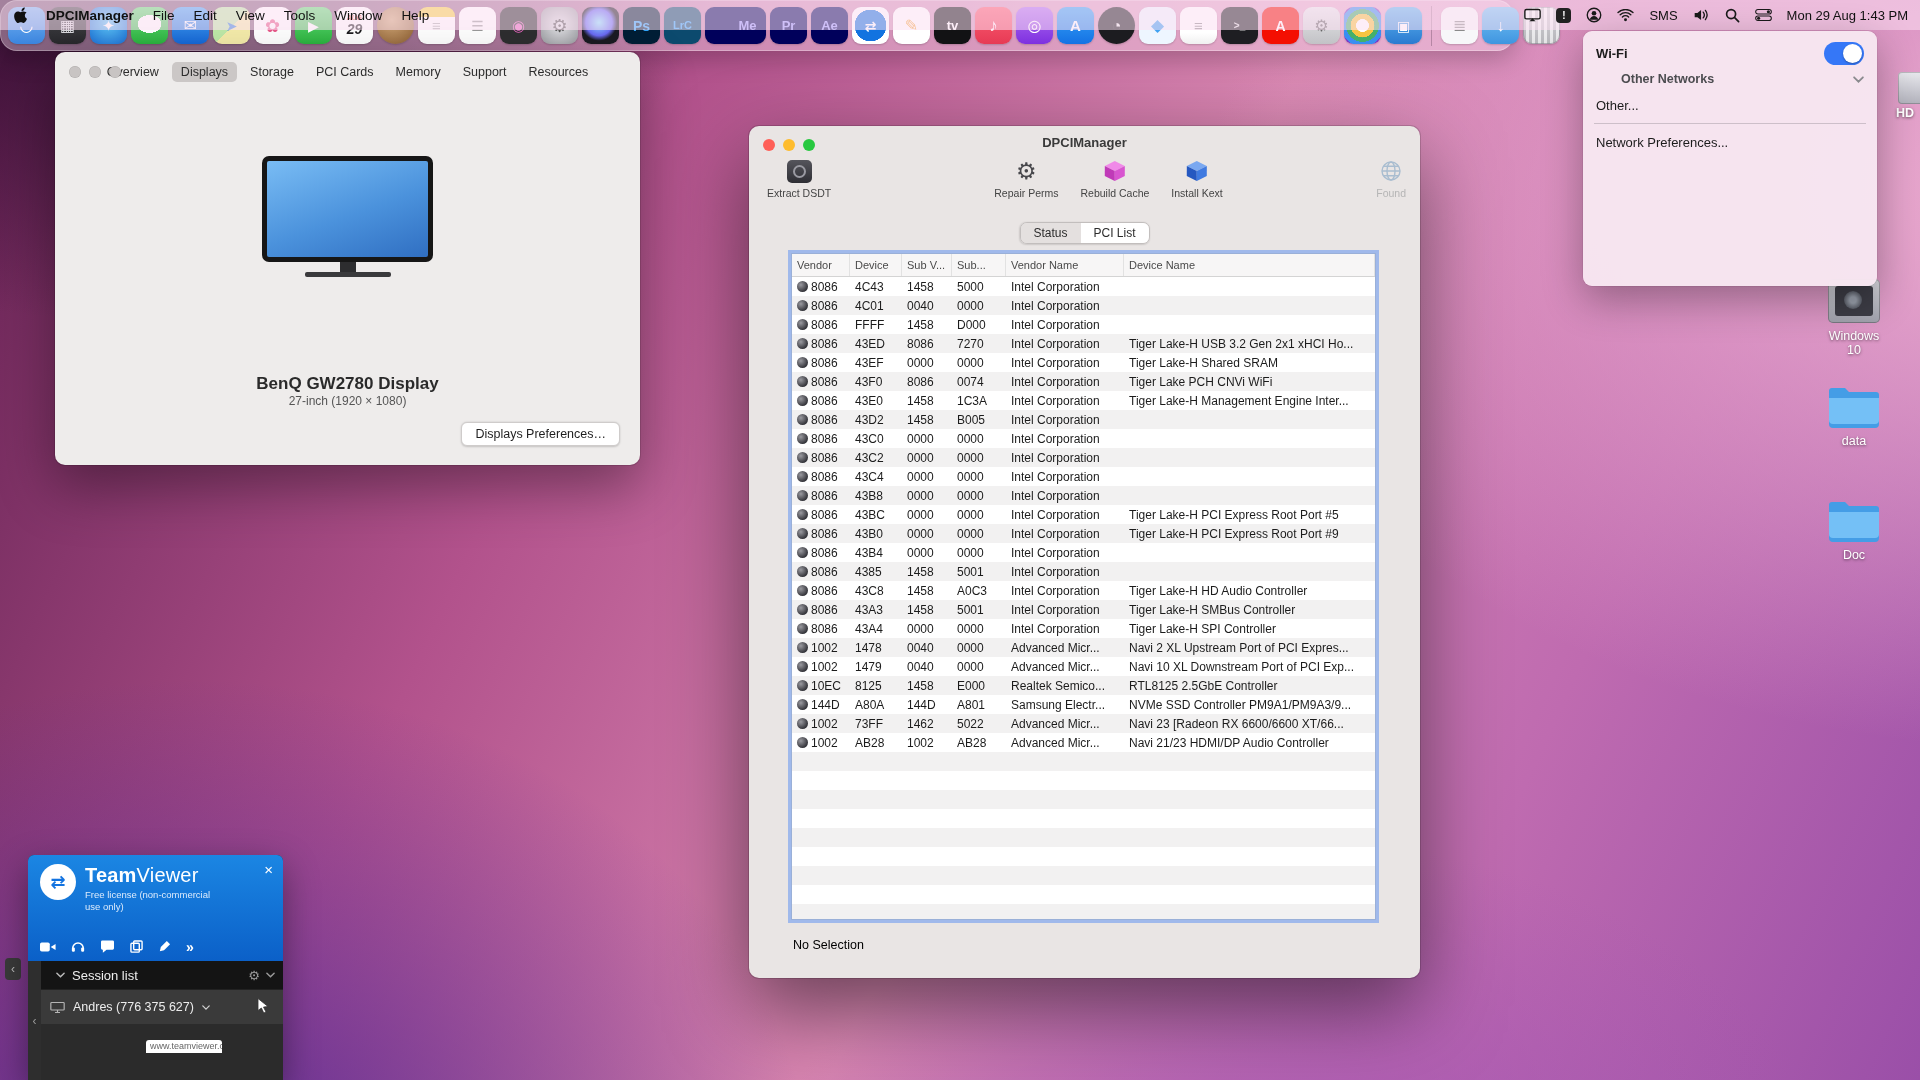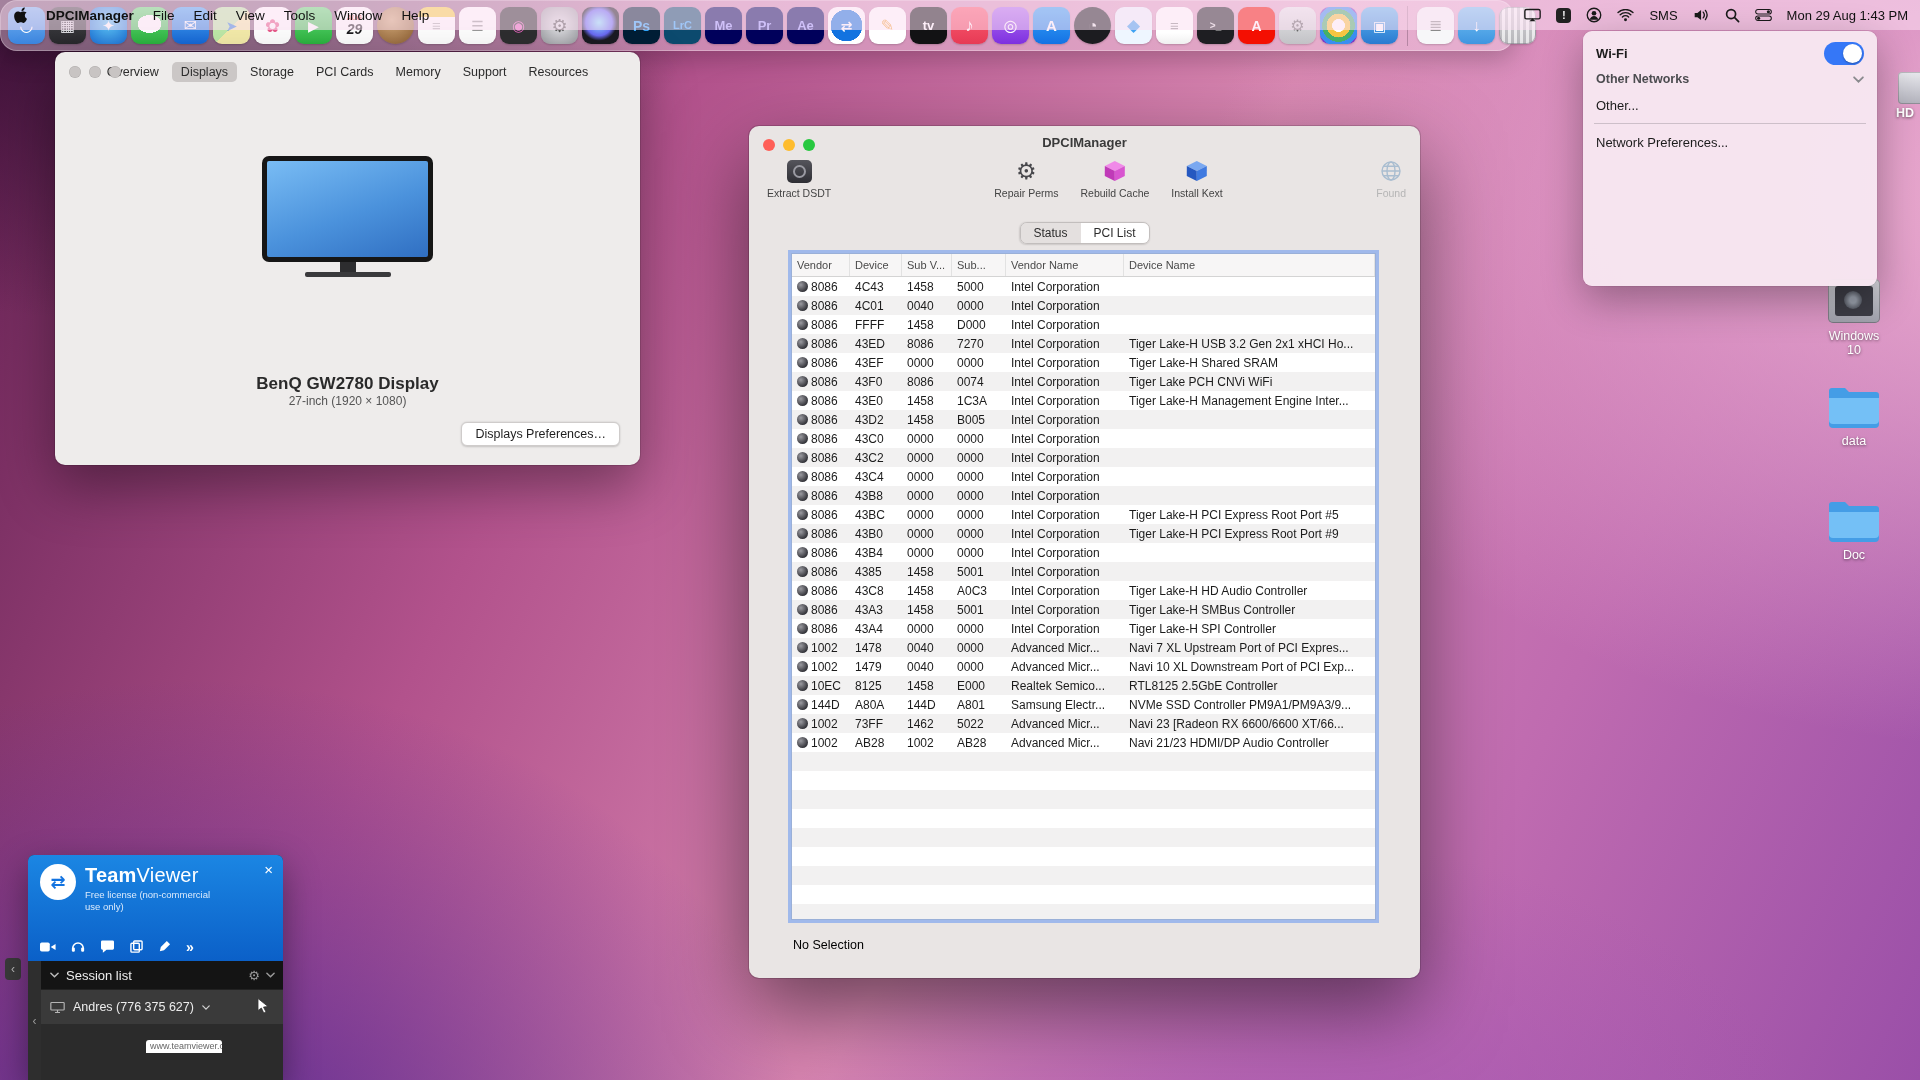--- a/index.html
+++ b/index.html
@@ -99,21 +99,21 @@
   
   #wifi-menu{left:1583px;top:31px;width:294px;height:255px;background:rgba(247,230,241,.97);
     border-radius:9px;box-shadow:0 14px 40px rgba(0,0,0,.32),0 0 0 .5px rgba(0,0,0,.1);
     z-index:70;padding:9px 13px;box-sizing:border-box;font-size:13px;color:#1c1c1c;}
   .wifi-top{display:flex;align-items:center;justify-content:space-between;height:26px;}
   .wifi-title{font-weight:700;}
   .toggle{width:40px;height:23px;border-radius:12px;position:relative;}
   .toggle .knob{position:absolute;right:2px;top:2px;width:19px;height:19px;background:#fff;
     border-radius:50%;box-shadow:0 1px 2px rgba(0,0,0,.3);}
   .wifi-sub{display:flex;align-items:center;justify-content:space-between;height:26px;
-    font-weight:600;color:#4c4c50;font-size:12.5px;}
+    font-weight:600;color:#4c4c50;font-size:12.5px;margin-left:25px;}
   .net-row{display:flex;align-items:center;height:32px;gap:9px;}
   .net-ic{color:#6b6b70;display:flex;}
   .net-name{flex:1;white-space:nowrap;overflow:hidden;}
   .net-lock{display:flex;}
   .wifi-other{height:27px;display:flex;align-items:center;}
   .wifi-div{height:1px;background:rgba(60,60,67,.22);margin:4px -2px 4px -2px;}
   .wifi-pref{height:28px;display:flex;align-items:center;}
 
   
   .desk-label{color:#fff;font-size:12.5px;text-align:center;text-shadow:0 1px 3px rgba(0,0,0,.55);}
@@ -141,21 +141,21 @@
   .tv-logo{width:36px;height:36px;border-radius:50%;background:#fff;display:flex;align-items:center;
     justify-content:center;color:#1273e0;font-size:18px;font-weight:700;}
   .tv-title{font-size:20px;letter-spacing:.2px;}
   .tv-title b{font-weight:700;}
   .tv-title span{font-weight:300;}
   .tv-lic{font-size:9.5px;color:#dcebfc;line-height:1.25;margin-top:2px;}
   .tv-tools{position:absolute;left:12px;bottom:8px;display:flex;gap:15px;align-items:center;color:#fff;}
   .tv-tools .tvi{display:flex;align-items:center;}
   .tv-arrows{font-size:14px;font-weight:700;line-height:12px;}
   .tv-session{position:relative;height:28px;background:#141414;color:#eee;font-size:13px;
-    display:flex;align-items:center;gap:7px;padding-left:22px;}
+    display:flex;align-items:center;gap:7px;padding-left:28px;}
   .tv-session .tv-right{position:absolute;right:8px;display:flex;align-items:center;gap:6px;color:#9a9a9a;}
   .tv-gear{font-size:13px;}
   .tv-strip{position:absolute;left:0;top:106px;bottom:0;width:13px;background:#2e2e2e;color:#999;
     display:flex;align-items:center;justify-content:center;font-size:12px;}
   .tv-user{position:relative;margin-left:13px;height:34px;background:#3a3a3a;color:#ececec;font-size:12.5px;
     display:flex;align-items:center;gap:8px;padding-left:9px;border-top:1px solid #222;}
   .tv-user .tv-cursor{position:absolute;right:14px;top:7px;}
   .tv-rest{margin-left:13px;height:57px;background:#2b2b2b;}
   #tv-collapse{left:5px;top:958px;width:16px;height:22px;background:#3a3a3a;border-radius:4px;
     color:#bbb;display:flex;align-items:center;justify-content:center;font-size:12px;z-index:7;}
@@ -490,21 +490,21 @@
           <div class="tc c3">0000</div>
           <div class="tc c4">Intel Corporation</div>
           <div class="tc c5">Tiger Lake-H SPI Controller</div>
         </div>
         <div class="trow">
           <div class="tc c0"><span class="chip"></span>1002</div>
           <div class="tc c1">1478</div>
           <div class="tc c2">0040</div>
           <div class="tc c3">0000</div>
           <div class="tc c4">Advanced Micr...</div>
-          <div class="tc c5">Navi 7 XL Upstream Port of PCI Expres...</div>
+          <div class="tc c5">Navi 2 XL Upstream Port of PCI Expres...</div>
         </div>
         <div class="trow">
           <div class="tc c0"><span class="chip"></span>1002</div>
           <div class="tc c1">1479</div>
           <div class="tc c2">0040</div>
           <div class="tc c3">0000</div>
           <div class="tc c4">Advanced Micr...</div>
           <div class="tc c5">Navi 10 XL Downstream Port of PCI Exp...</div>
         </div>
         <div class="trow">
@@ -796,21 +796,21 @@
     <div class="dock-icon" style="background:radial-gradient(circle,#e4e4e8,#9a9ba0);">
       <span class="dg" style="color:#555555;font-size:18px;">⚙</span>
     </div>
     <div class="dock-icon" style="background:radial-gradient(circle at 46% 42%,#8fe2ff 0%,#6a6af5 45%,#1a1a22 62%);"></div>
     <div class="dock-icon" style="background:#001e36;">
       <span class="dg" style="color:#31a8ff;font-size:14px;font-weight:700;">Ps</span>
     </div>
     <div class="dock-icon" style="background:#0c4a6e;">
       <span class="dg" style="color:#31a8ff;font-size:11px;font-weight:700;">LrC</span>
     </div>
-    <div class="dock-icon" style="background:#00005b;">
+    <div class="dock-icon" style="background:#00005b;padding-left:24px;">
       <span class="dg" style="color:#9999ff;font-size:13px;font-weight:700;">Me</span>
     </div>
     <div class="dock-icon" style="background:#00005b;">
       <span class="dg" style="color:#9999ff;font-size:13px;font-weight:700;">Pr</span>
     </div>
     <div class="dock-icon" style="background:#00005b;">
       <span class="dg" style="color:#9999ff;font-size:13px;font-weight:700;">Ae</span>
     </div>
     <div class="dock-icon" style="background:radial-gradient(circle,#1273e0 0 60%,#ffffff 61%);">
       <span class="dg" style="color:#ffffff;font-size:14px;font-weight:700;">⇄</span>

